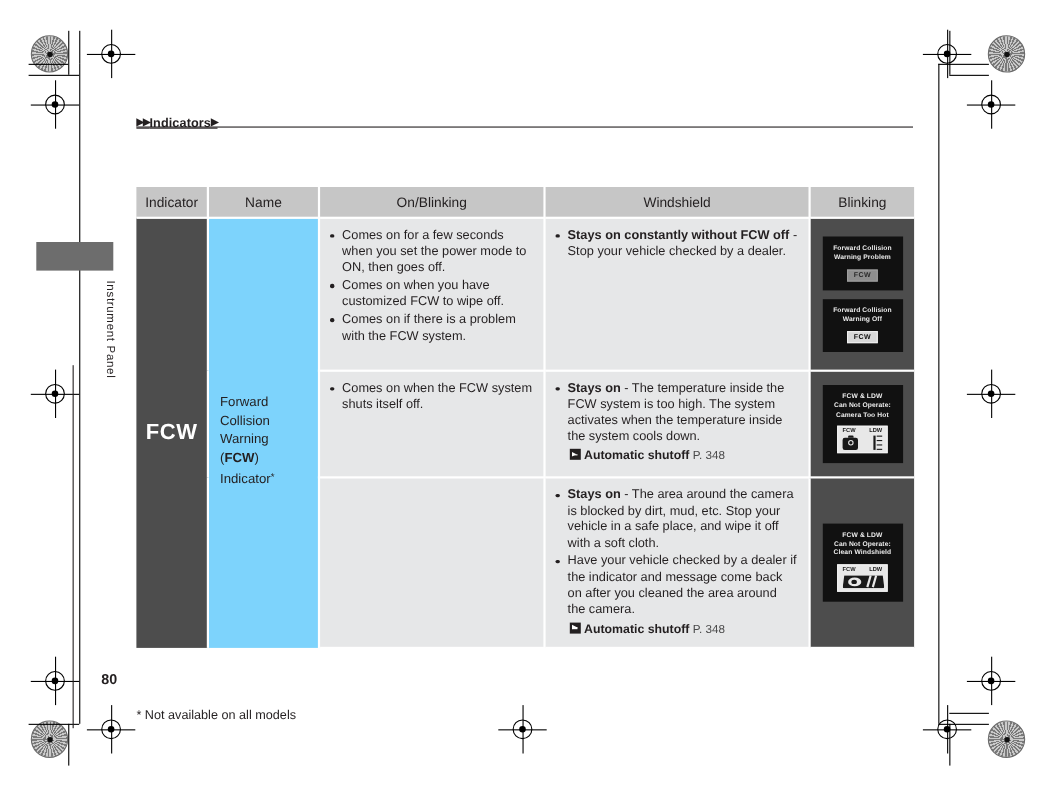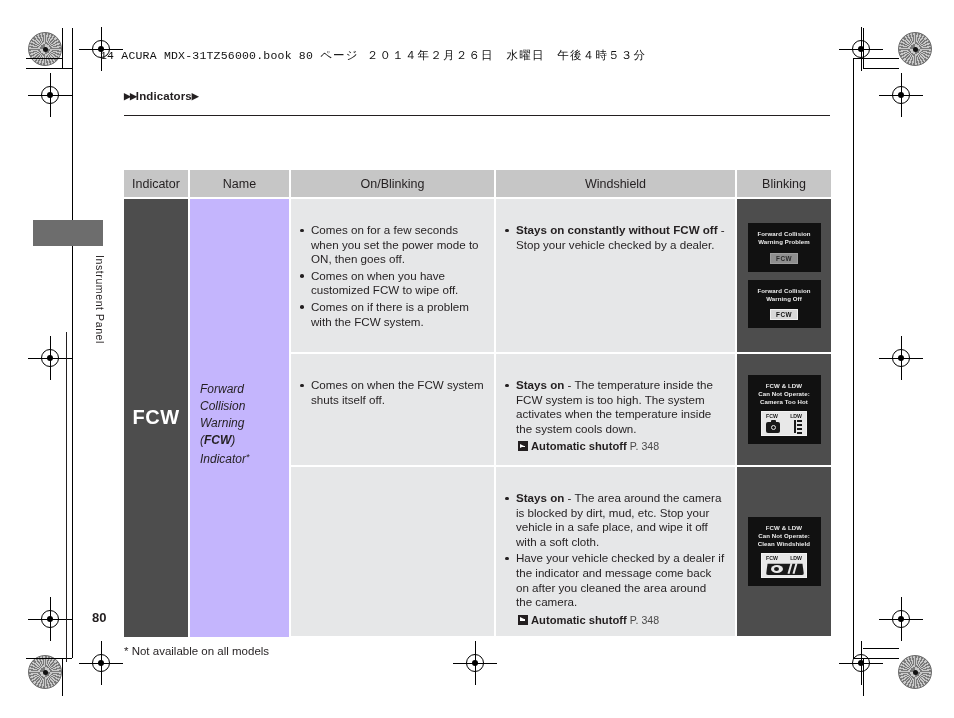--- a/index.html
+++ b/index.html
@@ -34,23 +34,24 @@
   
   .imprint{
     position:absolute;left:100px;top:48px;
     font-family:"Liberation Mono", monospace;
     font-size:11.5px;color:#111;letter-spacing:0.2px;white-space:nowrap;
   }
   .imprint .jp{font-family:"DejaVu Sans", sans-serif;letter-spacing:1.2px;}
 
   
   .breadcrumb{
-    position:absolute;left:124px;top:90px;
+    position:absolute;left:124px;top:106px;
     font-size:11.5px;color:#231f20;letter-spacing:0.1px;white-space:nowrap;
     font-weight:600;
+    text-decoration:underline;
   }
   .breadcrumb .tri{font-size:9px;vertical-align:1px;letter-spacing:-1px;}
   .rule{position:absolute;left:124px;top:115px;width:706px;height:1px;background:#231f20;}
 
   
   .sidetab{position:absolute;left:33px;top:220px;width:70px;height:26px;background:#6d6d6d;}
   .sidetab-label{
     position:absolute;left:86px;top:255px;width:20px;
     font-size:10.5px;color:#231f20;letter-spacing:0.6px;white-space:nowrap;
     writing-mode:vertical-rl;text-orientation:mixed;
@@ -81,28 +82,28 @@
 
   .ind-cell{
     background:#4d4d4d;text-align:center;vertical-align:middle;
     border-bottom:none;
   }
   .ind-glyph{
     color:#ffffff;font-size:20px;font-weight:bold;letter-spacing:0.5px;
     font-family:"Liberation Sans", sans-serif;
   }
   .name-cell{
-    background:#c4b5fd;vertical-align:middle;
-    padding:20px 8px 6px 10px;border-bottom:none;font-style:italic;
+    background:#7dd3fc;vertical-align:middle;
+    padding:20px 8px 6px 10px;border-bottom:none;
   }
   .name-text{font-size:12px;line-height:17px;color:#231f20;}
   .name-text b{font-weight:bold;}
   .name-text sup{font-size:9px;vertical-align:3px;}
 
-  .body-cell{background:#e6e7e8;padding:24px 10px 9px 8px;}
+  .body-cell{background:#e6e7e8;padding:8px 10px 9px 8px;}
 
   ul.bl{margin:0;padding:0;list-style:none;}
   ul.bl > li{
     position:relative;padding-left:12px;margin:0 0 2px 0;
     font-size:11.6px;line-height:14.6px;color:#231f20;
   }
   ul.bl > li:before{
     content:"";position:absolute;left:1px;top:5.5px;
     width:3.6px;height:3.6px;border-radius:50%;background:#231f20;
   }
@@ -260,23 +261,20 @@
   <div class="cline hz" style="left:26px;top:658px;width:46px;"></div>
   <div class="cline vt" style="left:62px;top:658px;height:38px;"></div>
   <div class="cline vt" style="left:863px;top:28px;height:40px;"></div>
   <div class="cline vt" style="left:853px;top:58px;height:600px;"></div>
   <div class="cline hz" style="left:853px;top:58px;width:46px;"></div>
   <div class="cline hz" style="left:863px;top:68px;width:36px;"></div>
   <div class="cline hz" style="left:853px;top:658px;width:46px;"></div>
   <div class="cline hz" style="left:863px;top:648px;width:36px;"></div>
   <div class="cline vt" style="left:863px;top:658px;height:38px;"></div>
 
-  <div class="imprint">
-    <span>14 ACURA MDX-31TZ56000.book   80 </span><span class="jp">ページ</span><span class="jp" style="margin-left:8px;">２０１４年２月２６日　水曜日　午後４時５３分</span>
-  </div>
 
   <div class="breadcrumb">
     <span class="tri">▶▶</span><span>Indicators</span><span class="tri">▶</span>
   </div>
   <div class="rule"></div>
 
   <div class="sidetab"></div>
   <div class="sidetab-label">Instrument Panel</div>
   <div class="sidebar-rule"></div>
 

